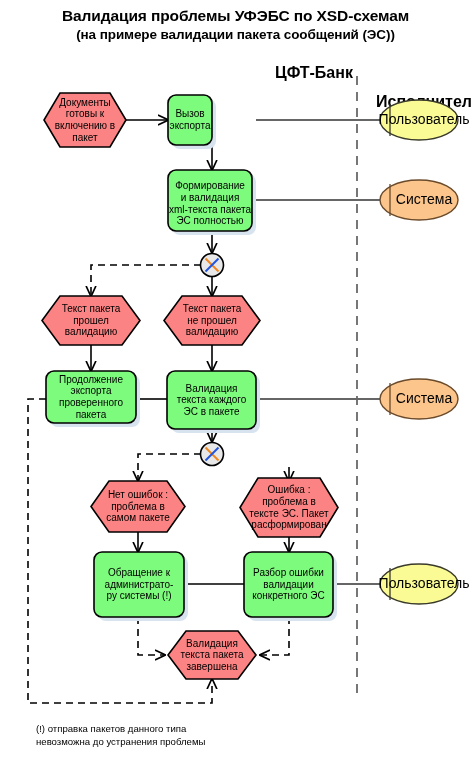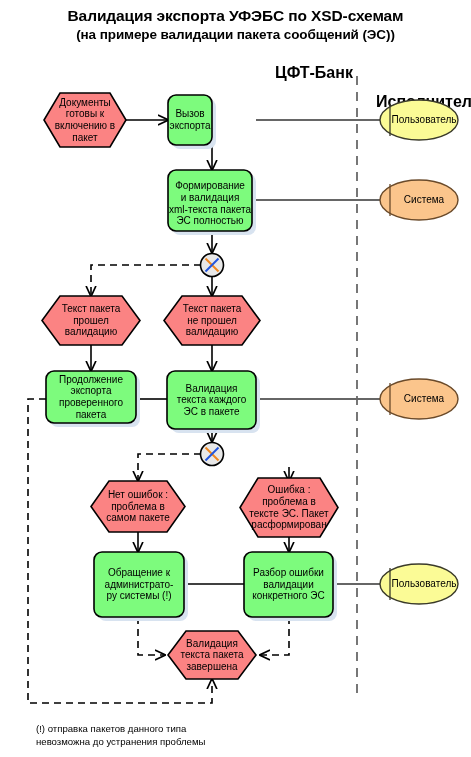--- a/index.html
+++ b/index.html
@@ -67,21 +67,21 @@
     align-items: center;
     justify-content: center;
     text-align: center;
     font-size: 10px;
     line-height: 11.6px;
     color: #000;
     pointer-events: none;
     white-space: pre-line;
   }
   .nlabel.ell {
-    font-size: 10px;
+    font-size: 14px;
     padding-left: 10px;
     box-sizing: border-box;
   }
 
   
   .footnote {
     position: absolute;
     left: 36px;
     top: 722px;
     width: 330px;
@@ -89,21 +89,21 @@
     line-height: 13px;
     white-space: pre-line;
   }
 </style>
 </head>
 <body>
 
 <div id="page">
 
   <div class="title-block">
-    <div class="title-line1">Валидация экспорта УФЭБС по XSD-схемам</div>
+    <div class="title-line1">Валидация проблемы УФЭБС по XSD-схемам</div>
     <div class="title-line2">(на примере валидации пакета сообщений (ЭС))</div>
   </div>
 
   <div class="col-head" id="head-bank">ЦФТ-Банк</div>
   <div class="col-head" id="head-exec">Исполнитель</div>
 
   <svg id="canvas" viewBox="0 0 471 757">
     <defs>
       <marker id="arw" viewBox="0 0 10 10" refX="9" refY="5" markerWidth="7" markerHeight="7" orient="auto-start-reverse">
         <path d="M0,0.6 L9.5,5 L0,9.4" fill="none" stroke="#000" stroke-width="1.5"></path>

